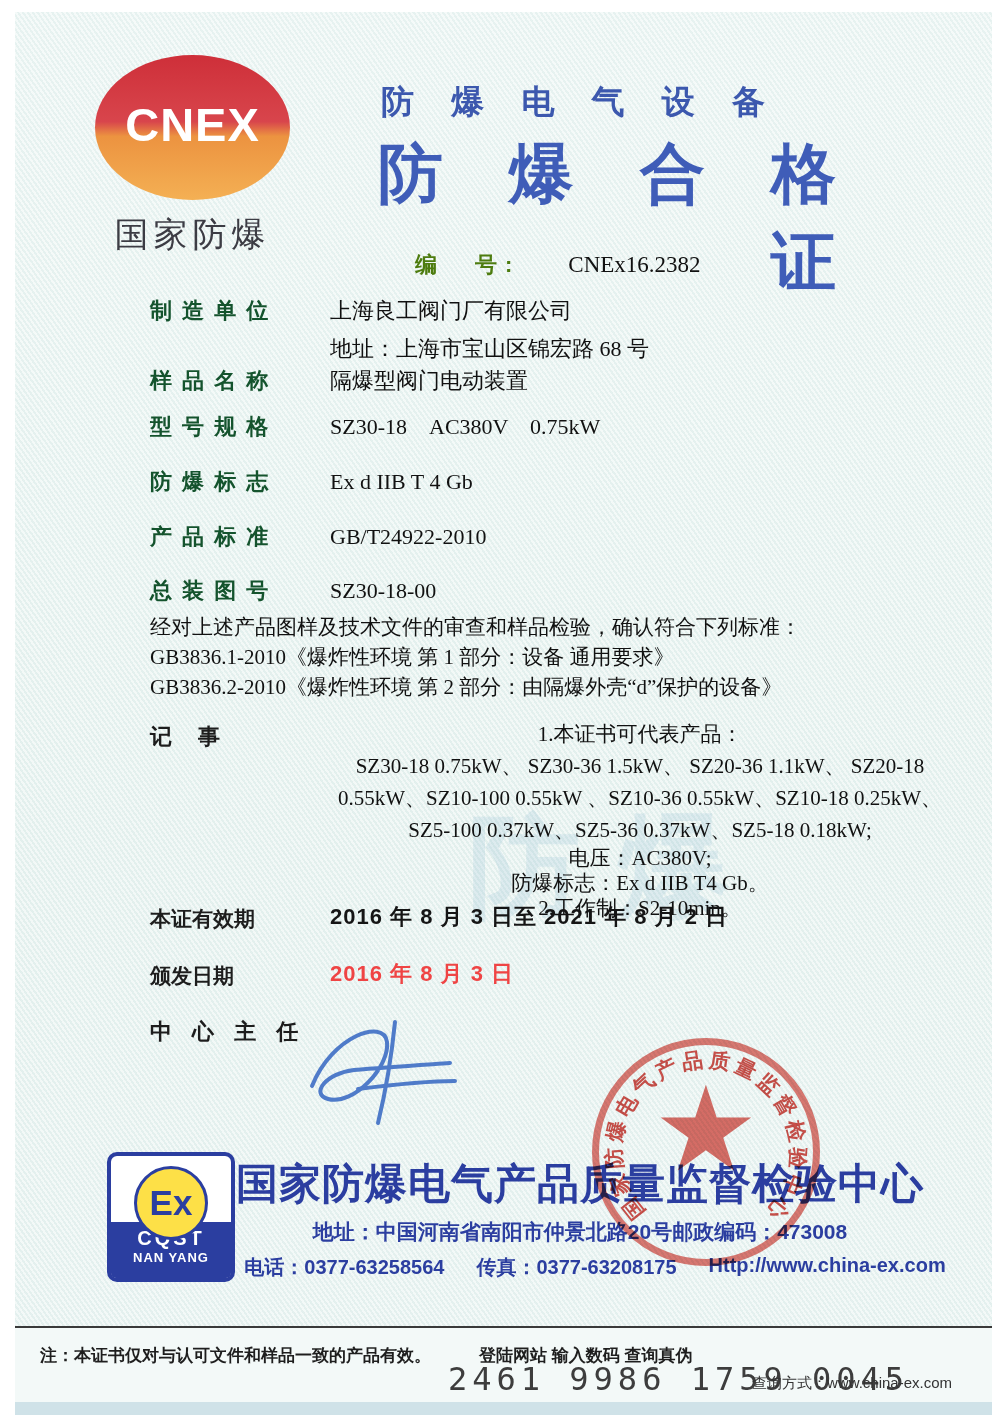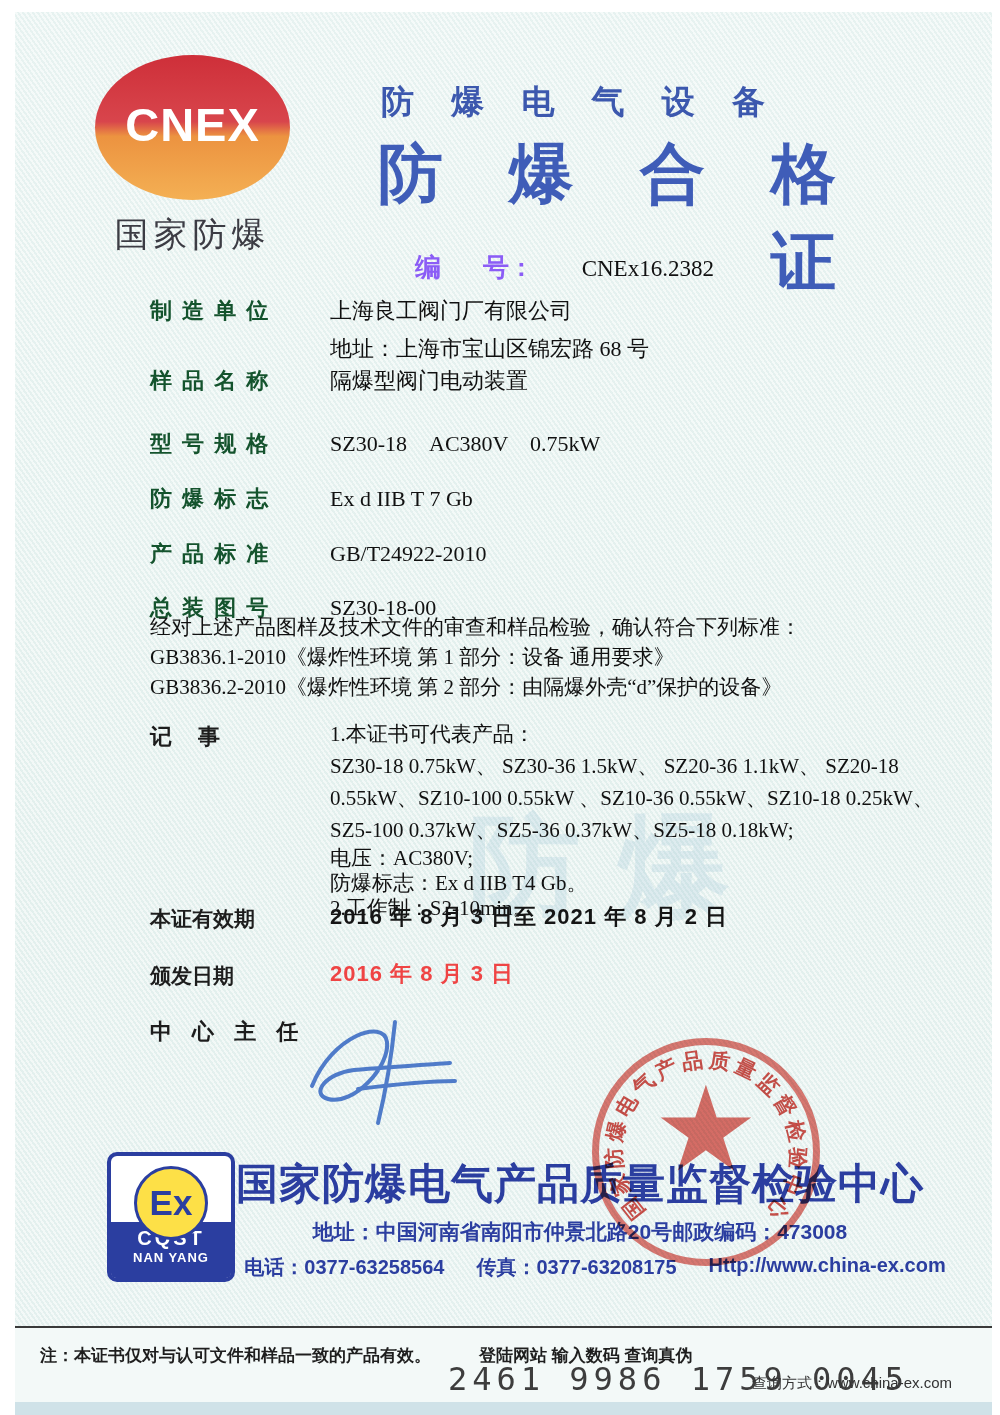--- a/index.html
+++ b/index.html
@@ -23,38 +23,38 @@
     display:flex; align-items:center; justify-content:center; }
   .logo-text { color:#fff; font-weight:700; font-size:47px; letter-spacing:1px; margin-top:-6px; }
   .logo-caption { text-align:center; font-size:34px; color:#3c3c44; margin-top:12px; letter-spacing:5px; }
 
   .subtitle { position:absolute; left:300px; top:80px; width:560px; text-align:center; z-index:2;
     font-weight:700; font-size:33px; color:#3c58ae; letter-spacing:14px; }
   .title { position:absolute; left:260px; top:130px; width:600px; text-align:right; z-index:2;
     font-weight:700; font-size:65px; color:#3f5db8; letter-spacing:24px; }
 
   .certno { position:absolute; left:415px; top:250px; display:flex; gap:48px; align-items:baseline; z-index:2; }
-  .certno-label { font-weight:600; font-size:26px; letter-spacing:8px; color:#8b5cf6; }
+  .certno-label { font-weight:600; font-size:22px; letter-spacing:8px; color:#4d7c0f; }
   .certno-value { font-family:"Liberation Serif", serif; font-size:23px; color:#111; }
 
   
   .fields { position:absolute; left:150px; top:296px; width:740px; z-index:2; }
   .frow { display:flex; align-items:baseline; }
   .flabel { width:180px; flex-shrink:0; font-weight:600; font-size:22px; color:#14532d; letter-spacing:2px; }
   .fvalue { font-family:"Liberation Serif", serif; font-size:22px; color:#111; }
-  .mb8 { margin-bottom:8px; } .mb2 { margin-bottom:2px; } .mb28 { margin-bottom:33px; }
+  .mb8 { margin-bottom:8px; } .mb2 { margin-bottom:2px; } .mb28 { margin-bottom:16px; }
   .mb25 { margin-bottom:25px; } .mb24 { margin-bottom:24px; }
 
   .standards { position:absolute; left:150px; top:612px; width:760px; z-index:2;
     font-family:"Liberation Serif", serif; font-size:21px; color:#111; line-height:30px; }
 
   .notes-label { position:absolute; left:150px; top:722px; font-weight:600; font-size:22px;
     letter-spacing:2px; color:#1d1d1d; z-index:2; }
   .notes { position:absolute; left:330px; top:718px; width:620px; z-index:2;
-    font-family:"Liberation Serif", serif; font-size:21px; color:#111; }
+    font-family:"Liberation Serif", serif; font-size:21px; color:#111;text-align:center; }
   .notes div { line-height:32px; }
   .notes div.tight { line-height:25px; }
 
   .validity-label { position:absolute; left:150px; top:905px; font-weight:600; font-size:21px; color:#1d1d1d; z-index:2; }
   .validity-value { position:absolute; left:330px; top:902px; font-weight:700; font-size:22px; color:#151515; letter-spacing:1px; z-index:2; }
   .issue-label { position:absolute; left:150px; top:962px; font-weight:600; font-size:21px; color:#1d1d1d; z-index:2; }
   .issue-value { position:absolute; left:330px; top:959px; font-weight:700; font-size:22px; color:#ef4444; letter-spacing:1px; z-index:2; }
   .director-label { position:absolute; left:150px; top:1017px; font-weight:600; font-size:22px; letter-spacing:7px; color:#1d1d1d; z-index:2; }
 
   .signature { position:absolute; left:298px; top:1010px; z-index:3; }
@@ -136,21 +136,21 @@
   <div class="frow mb28">
     <span class="flabel">样 品 名 称</span>
     <span class="fvalue">隔爆型阀门电动装置</span>
   </div>
   <div class="frow mb25">
     <span class="flabel">型 号 规 格</span>
     <span class="fvalue">SZ30-18　AC380V　0.75kW</span>
   </div>
   <div class="frow mb25">
     <span class="flabel">防 爆 标 志</span>
-    <span class="fvalue">Ex d IIB T 7 Gb</span>
+    <span class="fvalue">Ex d IIB T 4 Gb</span>
   </div>
   <div class="frow mb24">
     <span class="flabel">产 品 标 准</span>
     <span class="fvalue">GB/T24922-2010</span>
   </div>
   <div class="frow">
     <span class="flabel">总 装 图 号</span>
     <span class="fvalue">SZ30-18-00</span>
   </div>
 </div>

